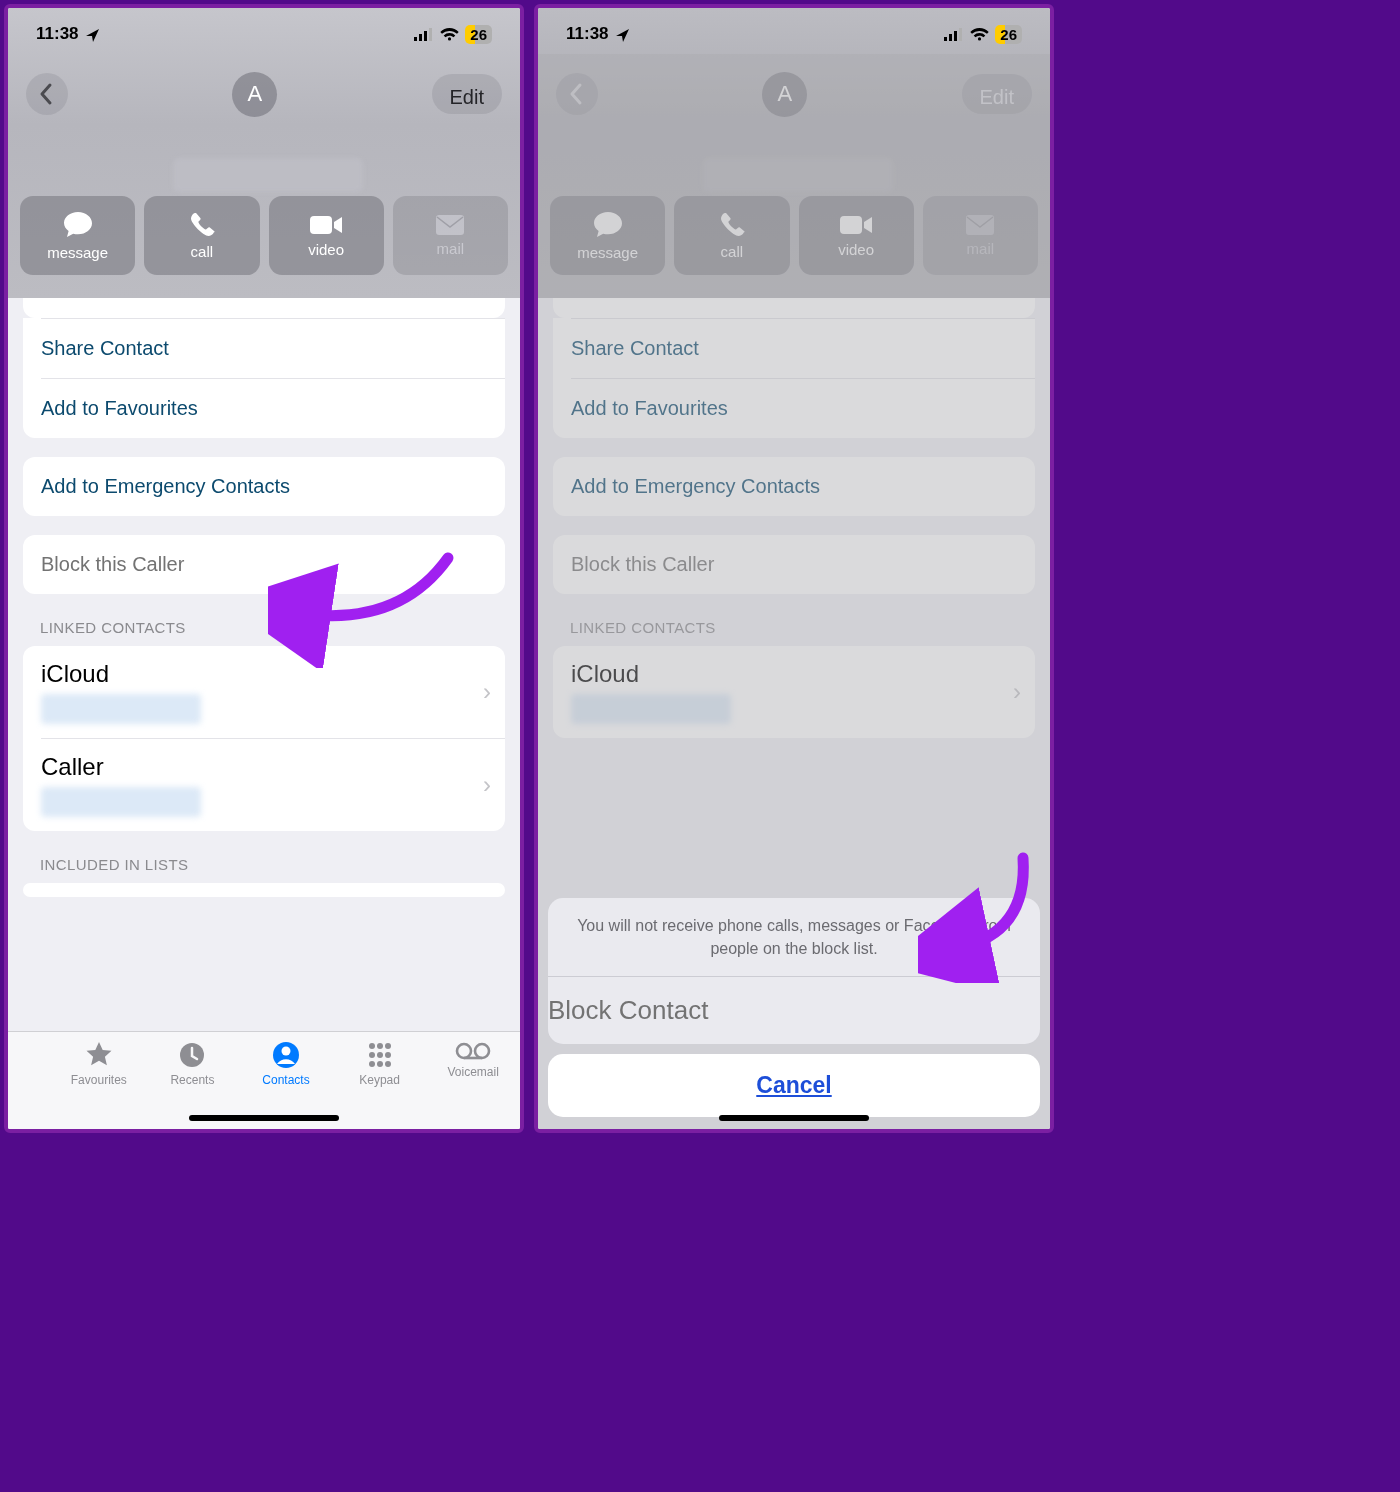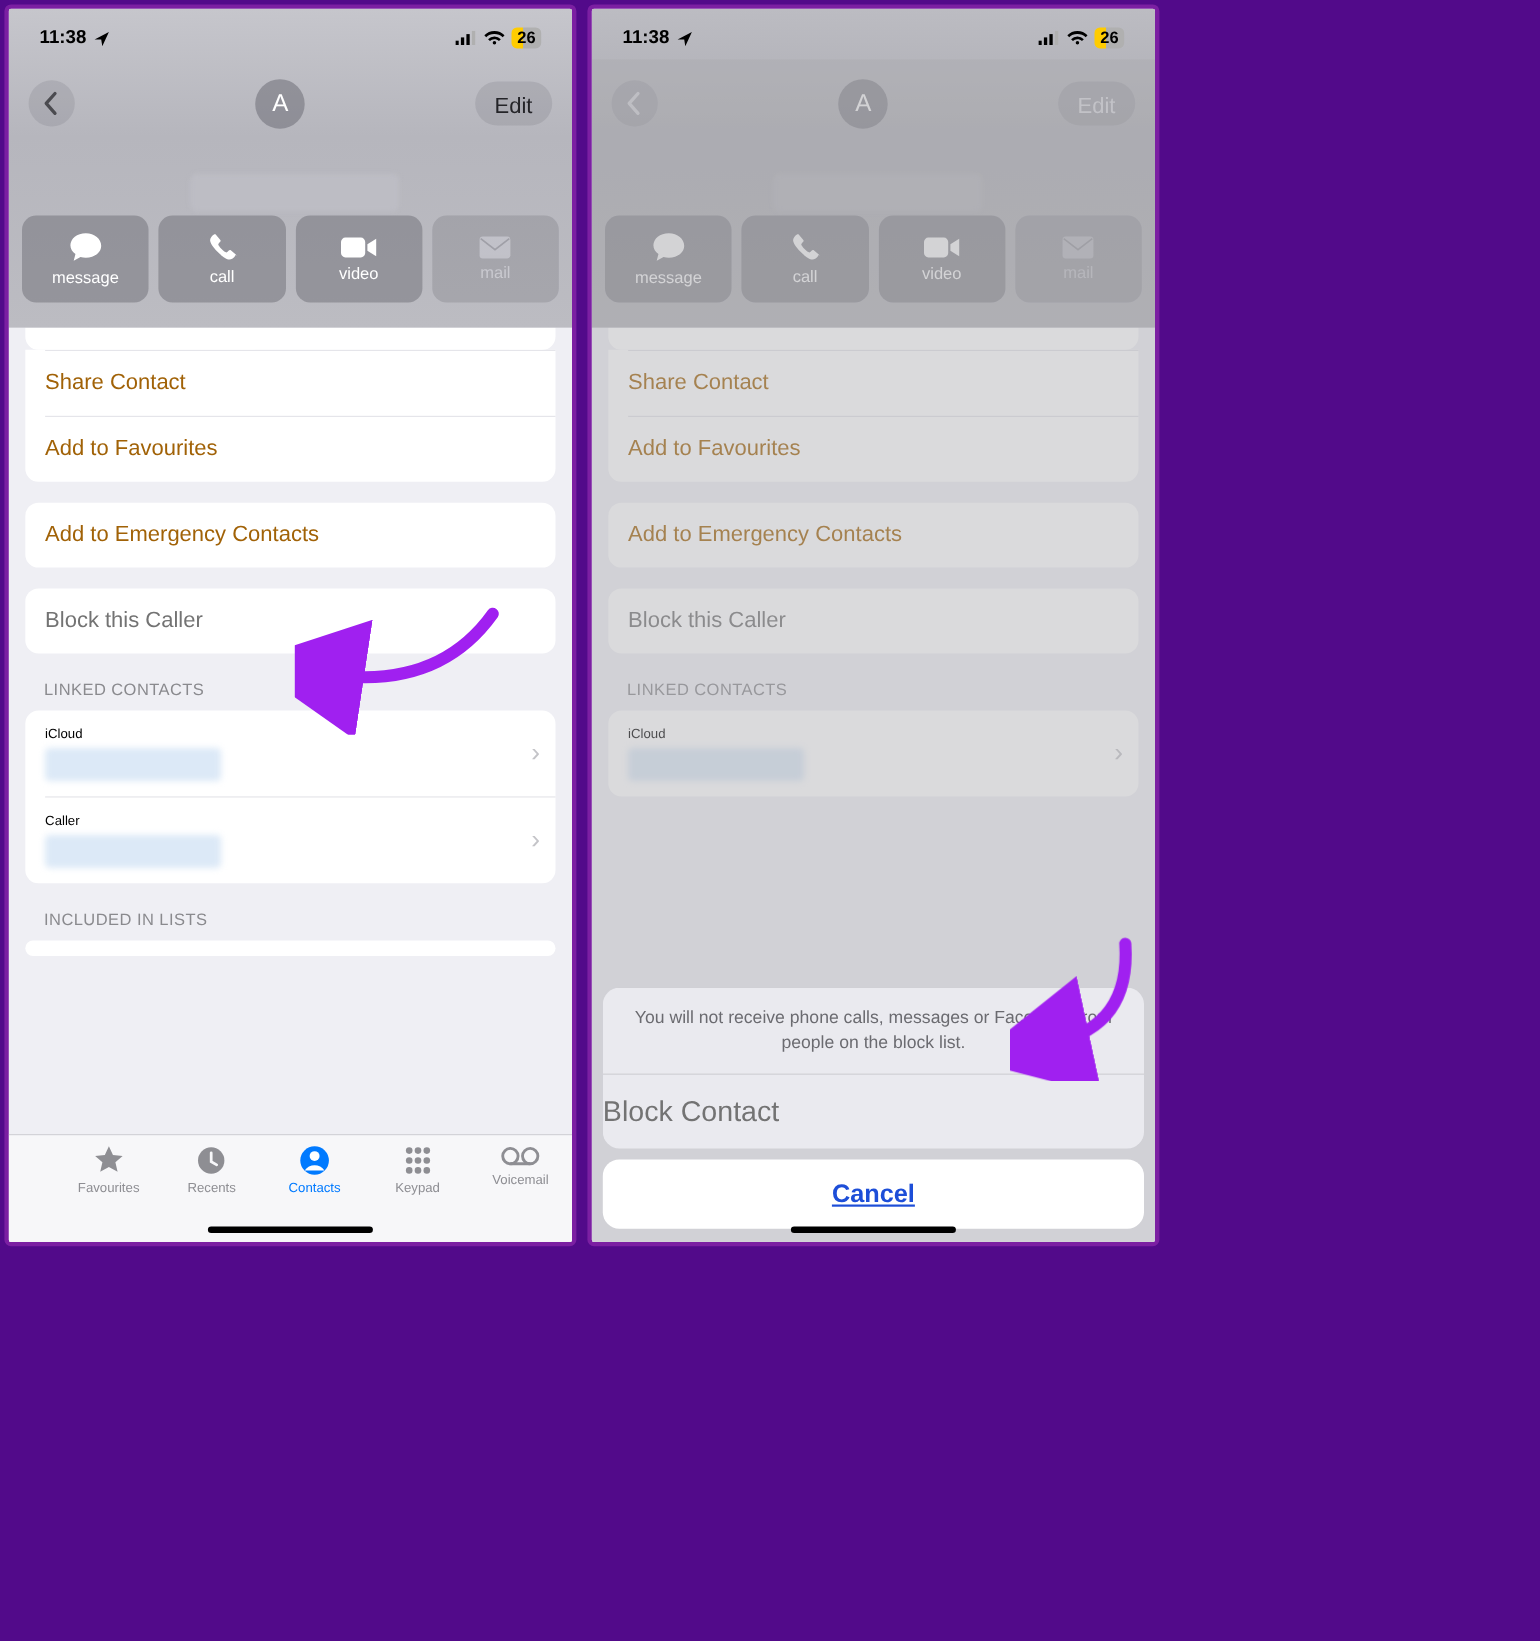--- a/index.html
+++ b/index.html
@@ -27,27 +27,27 @@
     .tile { flex:1; height:79px; border-radius:13px; background:rgba(110,110,118,0.50); display:flex; flex-direction:column; align-items:center; justify-content:center; gap:4px; color:#fff;text-align:right; }
     .tile.dim { opacity:0.55; color:#d6d6dc; }
     .tile span { font-size:15px; }
 
     .blurname{ position:absolute; left:165px; top:150px; width:190px; height:34px; border-radius:6px; background:rgba(190,190,197,.8); filter:blur(2px);}
 
     
     .scroll { position:absolute; top:290px; left:0; right:0; bottom:0; background:#efeff4; overflow:hidden; }
     .card { background:#fff; border-radius:12px; margin:0 15px; }
     .row { padding:18px 18px; font-size:20px; }
-    .blue { color:#a16207; }
+    .blue { color:#0c4a6e; }
     .red { color:#737373; }
     .sep { height:1px; background:#e3e3e8; margin-left:18px; }
     .gap { height:19px; }
     .sectionlabel { font-size:15px; color:#8a8a8e; letter-spacing:0.4px; padding:25px 32px 10px; }
     .linked-row { display:flex; align-items:flex-start; justify-content:space-between; padding:14px 14px 14px 18px; }
-    .linked-row .name { font-size:12px; color:#000; }
+    .linked-row .name { font-size:24px; color:#000; }
     .linked-row .blur { margin-top:6px; width:160px; height:30px; border-radius:4px; background:#dce9f7; filter:blur(3px); }
     .chev { color:#c4c4c8; font-size:24px; align-self:center; }
 
     .sendcut { height:20px; overflow:hidden; margin:0 15px; background:#fff; border-radius:0 0 12px 12px; position:relative;}
 
     
     .tabbar { position:absolute; left:0; right:0; bottom:0; height:98px; background:#f7f7f9; border-top:1px solid #d0d0d4; display:flex; justify-content:space-around; padding-top:8px;padding-left:44px; }
     .tab { display:flex; flex-direction:column; align-items:center; gap:3px; color:#8e8e93; font-size:12px; width:96px;}
     .tab svg { width:30px; height:30px;}
     .tab.active { color:#007aff; }

